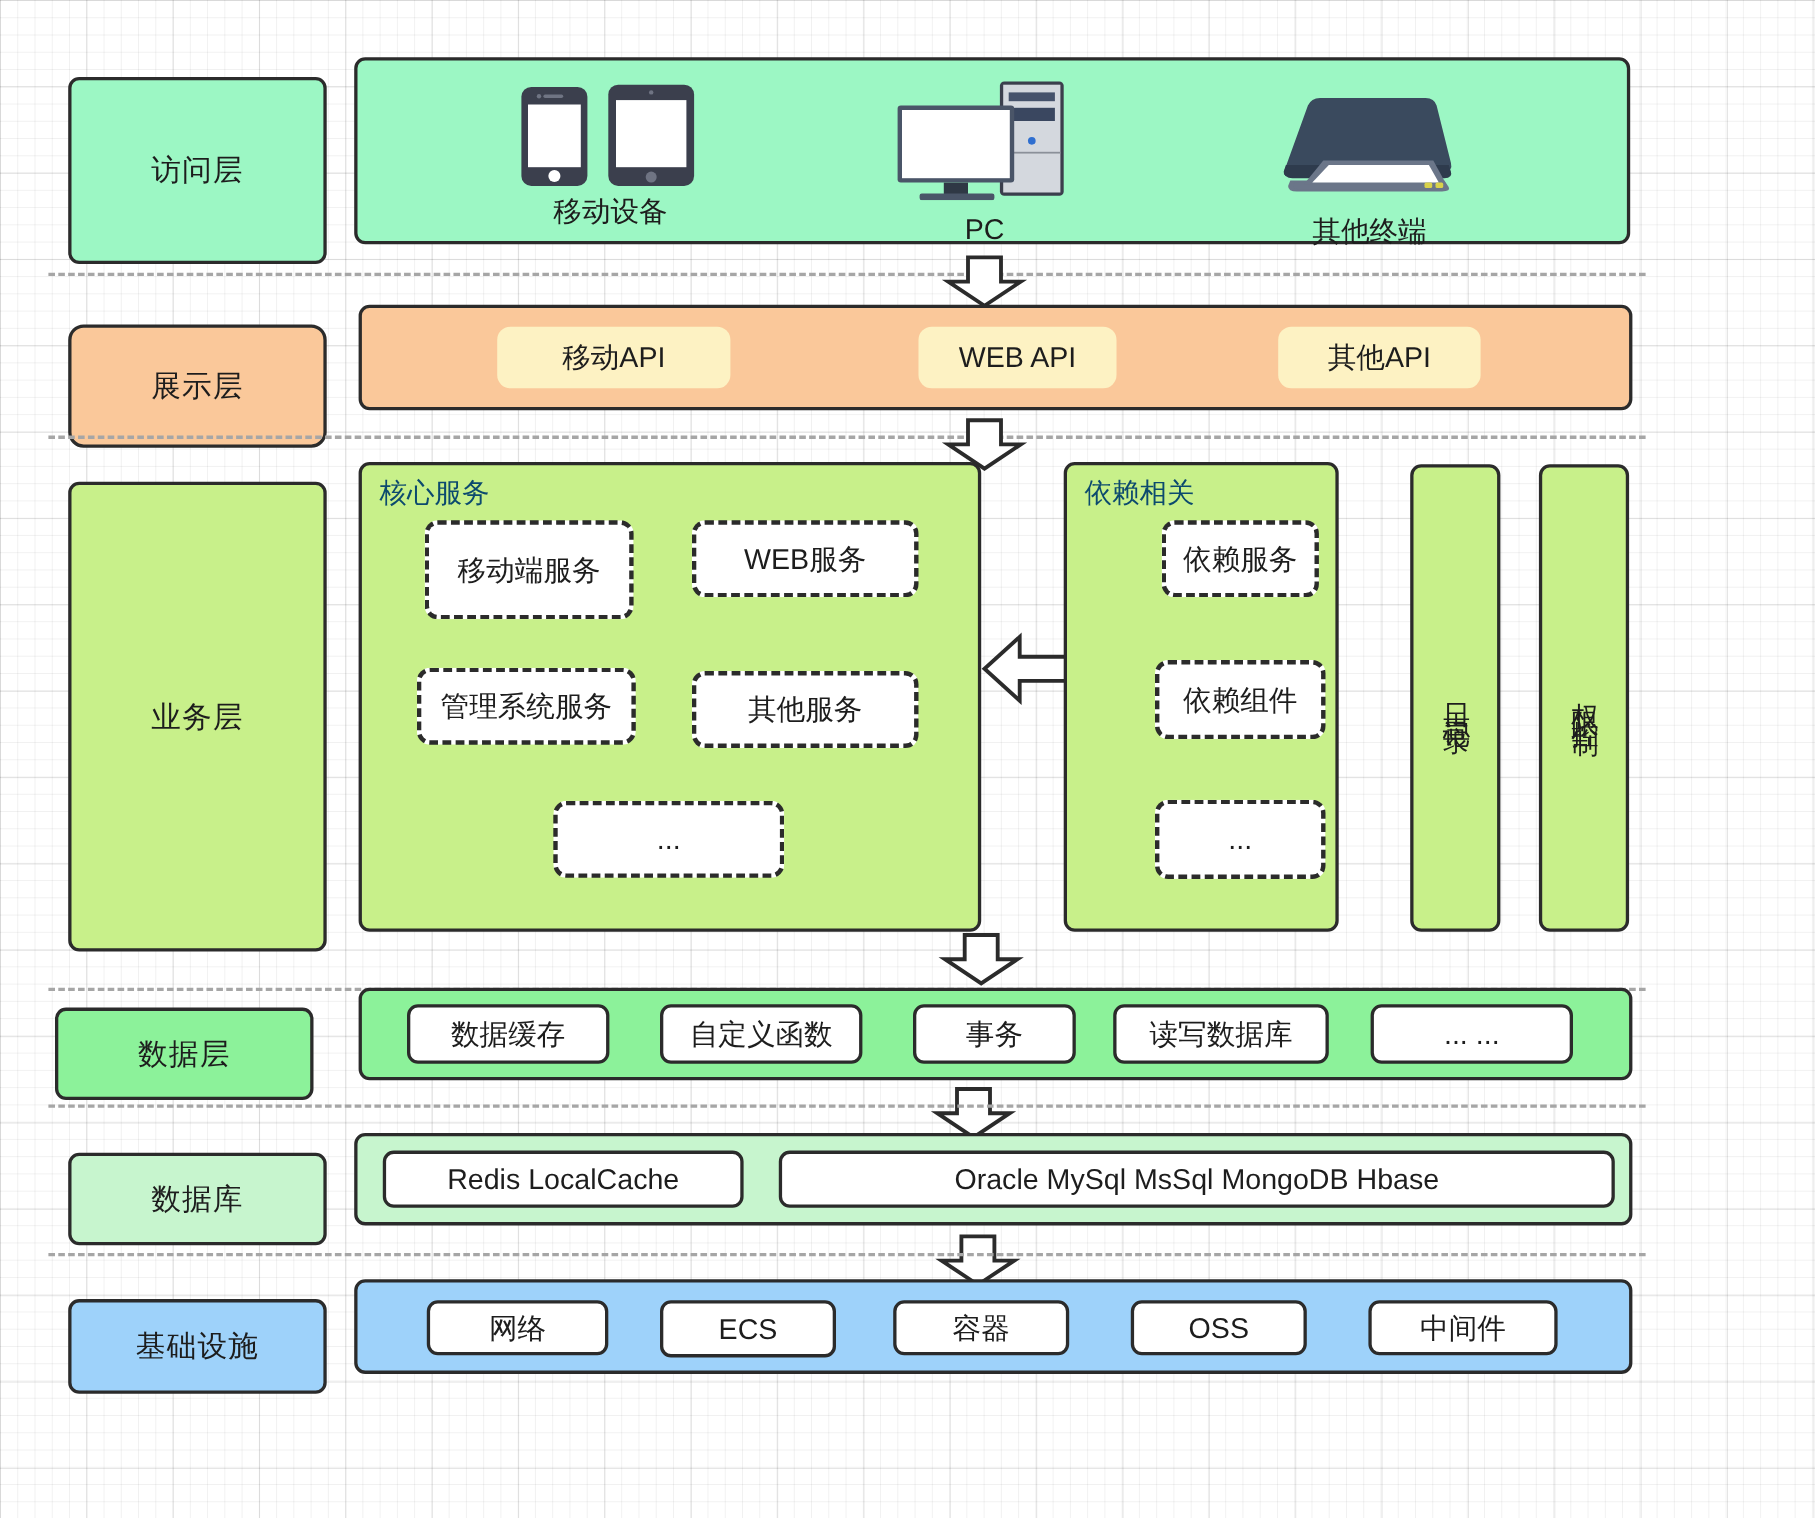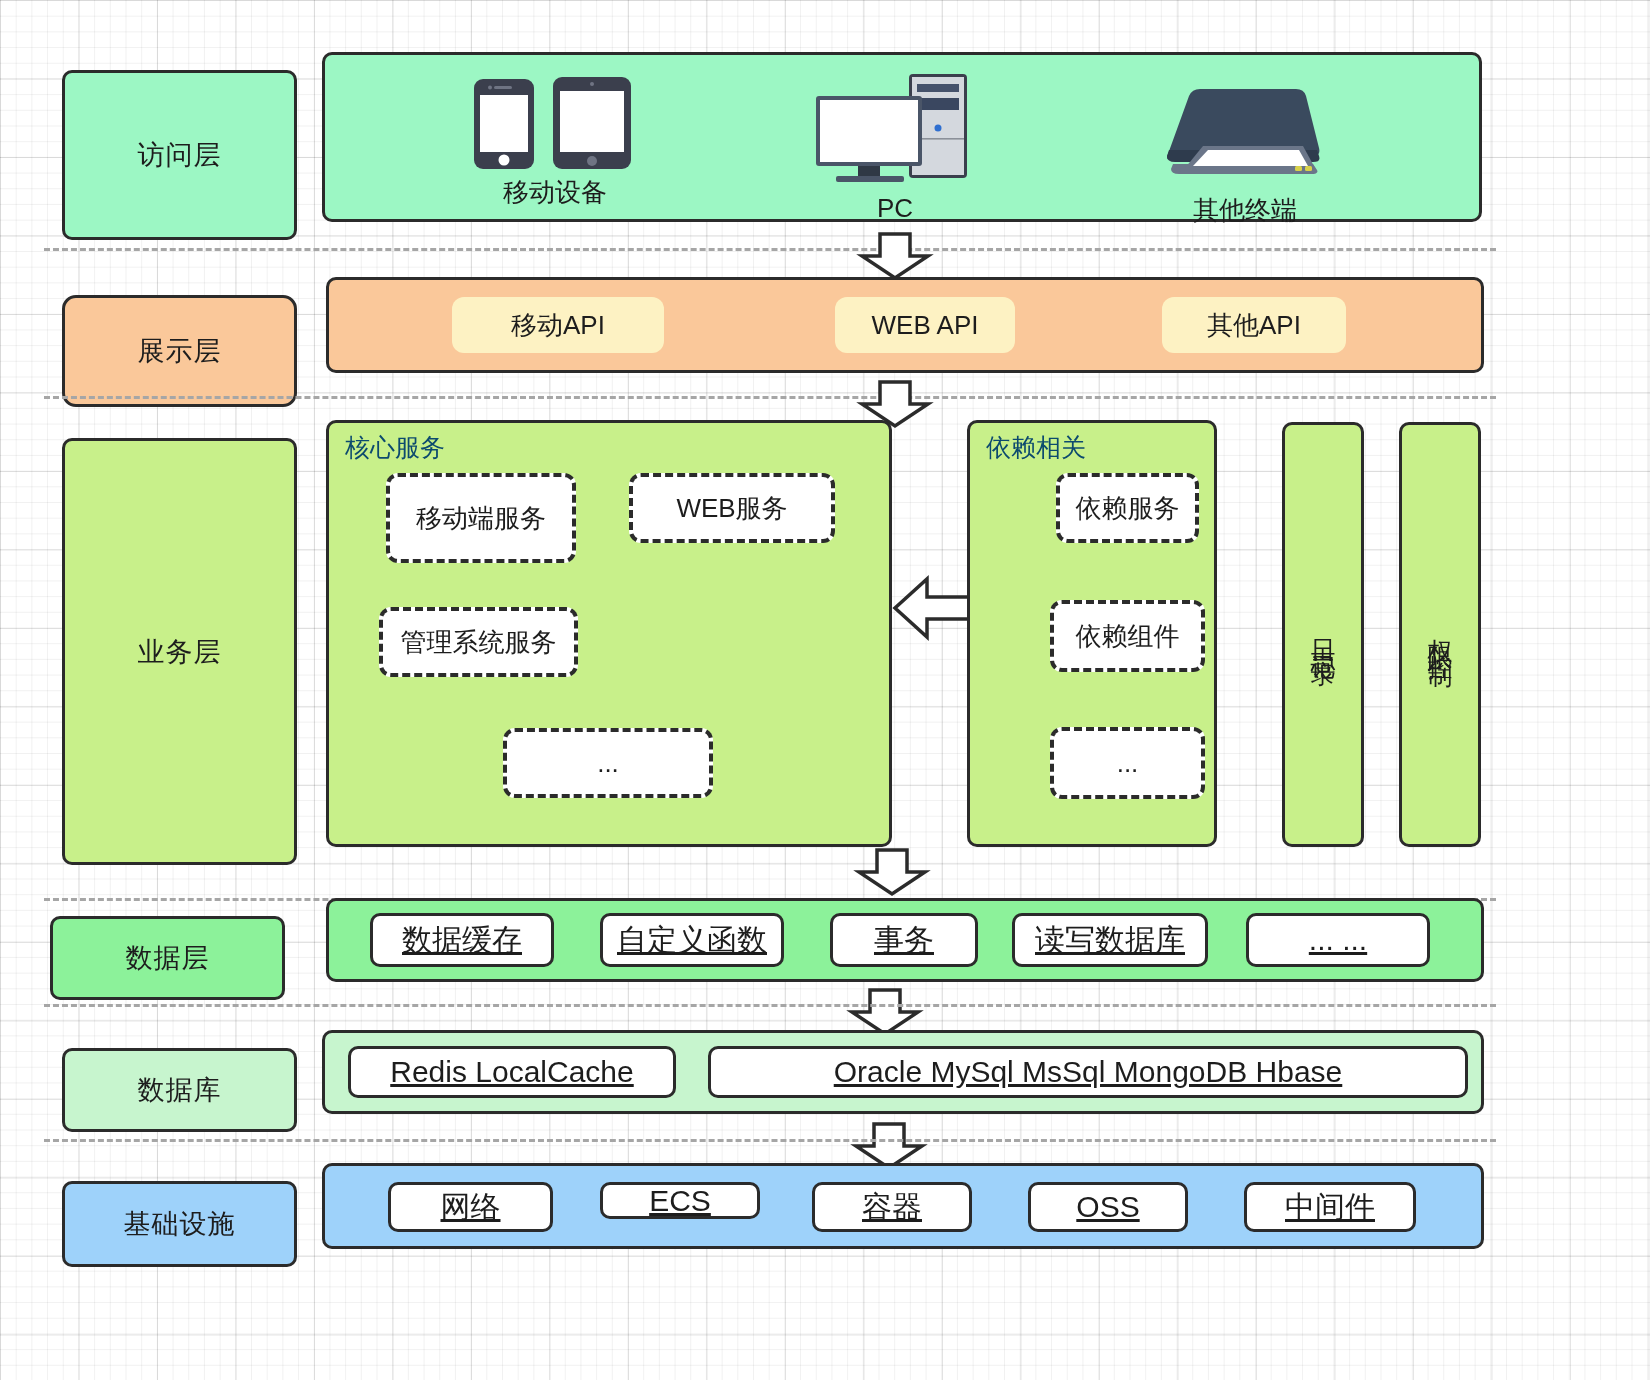--- a/index.html
+++ b/index.html
@@ -39,21 +39,21 @@
   .c-data{background:#8cf29a;}
   .c-db{background:#c7f5ce;}
   .c-infra{background:#9ed2fa;}
 
   .pill{
     position:absolute;box-sizing:border-box;
     display:flex;align-items:center;justify-content:center;
     border-radius:10px;font-size:25px;
   }
   .pill.api{background:#fdf2c3;border:none;border-radius:12px;font-size:26px;}
-  .pill.white{background:#ffffff;border:3px solid #2b2b2b;font-size:30px;text-decoration:underline;}
+  .pill.white{background:#ffffff;border:3px solid #2b2b2b;font-size:26px;}
   .pill.dashed{background:#ffffff;border:4px dashed #2b2b2b;border-radius:12px;font-size:26px;}
 
   
   .grp-title{
     position:absolute;left:16px;top:8px;font-size:25px;color:#0c4a6e;
   }
   .grp{
     position:absolute;box-sizing:border-box;
     border:3px solid #2b2b2b;border-radius:10px;background:#c8f08a;
   }
@@ -153,20 +153,21 @@
   </svg>
 
   <div class="box lbl c-biz" style="left:62px;top:420px;width:235px;height:427px;">业务层</div>
 
   <div class="grp" style="left:326px;top:420px;width:566px;height:427px;">
     <div class="grp-title">核心服务</div>
   </div>
   <div class="pill dashed" style="left:386px;top:473px;width:190px;height:90px;">移动端服务</div>
   <div class="pill dashed" style="left:629px;top:473px;width:206px;height:70px;">WEB服务</div>
   <div class="pill dashed" style="left:379px;top:607px;width:199px;height:70px;">管理系统服务</div>
+  <div class="pill dashed" style="left:629px;top:610px;width:206px;height:70px;">其他服务</div>
   <div class="pill dashed" style="left:503px;top:728px;width:210px;height:70px;">...</div>
 
   <svg class="arrow" style="left:893px;top:575px;" width="100" height="66" viewBox="0 0 100 66">
     <path class="arrowpath" d="M98 22 L34 22 L34 4 L2 33 L34 62 L34 44 L98 44 Z"></path>
   </svg>
 
   <div class="grp" style="left:967px;top:420px;width:250px;height:427px;">
     <div class="grp-title">依赖相关</div>
   </div>
   <div class="pill dashed" style="left:1056px;top:473px;width:143px;height:70px;">依赖服务</div>
@@ -210,18 +211,18 @@
   <svg class="arrow" style="left:852px;top:1122px;" width="74" height="48" viewBox="0 0 74 48">
     <path class="arrowpath" d="M22 2 L52 2 L52 24 L70 24 L37 46 L4 24 L22 24 Z"></path>
   </svg>
 
   <div class="sep" style="left:44px;top:1139px;width:1452px;"></div>
 
   <div class="box lbl c-infra" style="left:62px;top:1163px;width:235px;height:86px;">基础设施</div>
   <div class="box c-infra" style="left:322px;top:1163px;width:1162px;height:86px;"></div>
 
   <div class="pill white" style="left:388px;top:1182px;width:165px;height:50px;">网络</div>
-  <div class="pill white" style="left:600px;top:1182px;width:160px;height:37px;">ECS</div>
+  <div class="pill white" style="left:600px;top:1182px;width:160px;height:52px;">ECS</div>
   <div class="pill white" style="left:812px;top:1182px;width:160px;height:50px;">容器</div>
   <div class="pill white" style="left:1028px;top:1182px;width:160px;height:50px;">OSS</div>
   <div class="pill white" style="left:1244px;top:1182px;width:172px;height:50px;">中间件</div>
 
 </div>
 
 </body></html>

